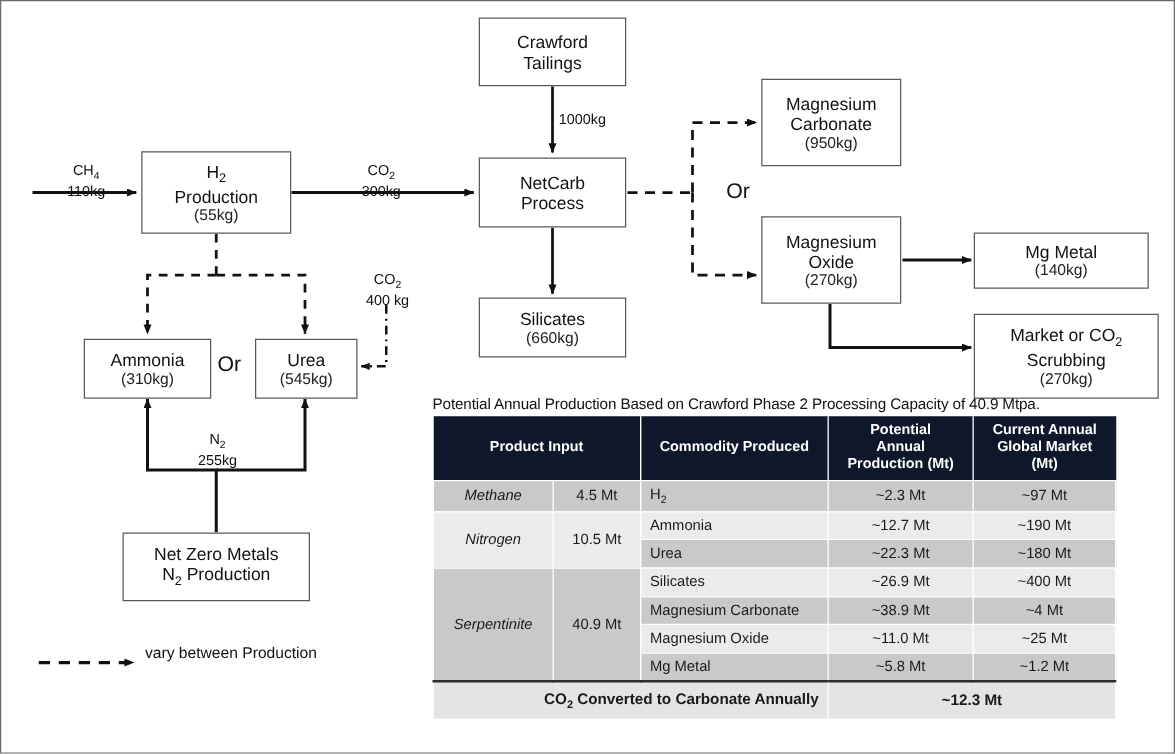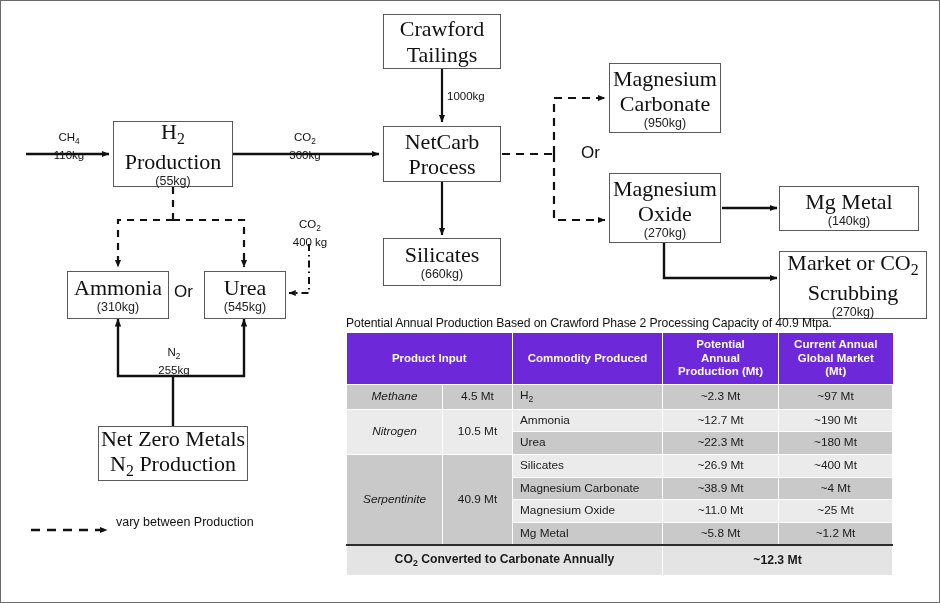--- a/index.html
+++ b/index.html
@@ -35,24 +35,23 @@
     border: 1.4px solid #5a5a5a;
     background: #ffffff;
     display: flex;
     flex-direction: column;
     align-items: center;
     justify-content: center;
     text-align: center;
     line-height: 1.15;
   }
   .node .t1 {
-    font-size: 22px;
+    font-size: 14px;
     color: #111;
     white-space: nowrap;
-    font-family: Liberation Serif, serif;
   }
   .node .t2 {
     font-size: 12.5px;
     color: #222;
     margin-top: 0;
     white-space: nowrap;
   }
   .edge-label {
     position: absolute;
     font-size: 11.5px;
@@ -88,21 +87,21 @@
     margin-bottom: 3px;
     white-space: nowrap;
     letter-spacing: -0.1px;
   }
   table.prod {
     border-collapse: collapse;
     width: 546px;
     table-layout: fixed;
   }
   table.prod th {
-    background: #6d28d9;
+    background: #0f172a;
     color: #ffffff;
     font-size: 11.5px;
     font-weight: bold;
     padding: 5px 4px;
     text-align: center;
     line-height: 1.18;
     border: 1.5px solid #ffffff;
     border-top: none;
     border-bottom: none;
   }
@@ -120,21 +119,21 @@
   td.numcell { text-align: center; }
   td.inputname { text-align: center; font-style: italic; }
   td.inputqty { text-align: center; }
   tr.total td {
     background: #e4e4e4;
     font-weight: bold;
     font-size: 12.2px;
     border-top: 2px solid #2c2c2c;
     padding: 6px 7px;
   }
-  tr.total td.tlabel { text-align: center; }
+  tr.total td.tlabel { text-align: right; }
   tr.total td.tvalue { text-align: center; }
 </style>
 </head>
 <body>
 
 <div id="root">
 
   <svg id="flow-svg" viewBox="0 0 940 603" xmlns="http://www.w3.org/2000/svg">
     <defs>
       <marker id="arrow" markerWidth="9" markerHeight="9" refX="7.5" refY="3.2" orient="auto" markerUnits="userSpaceOnUse">

